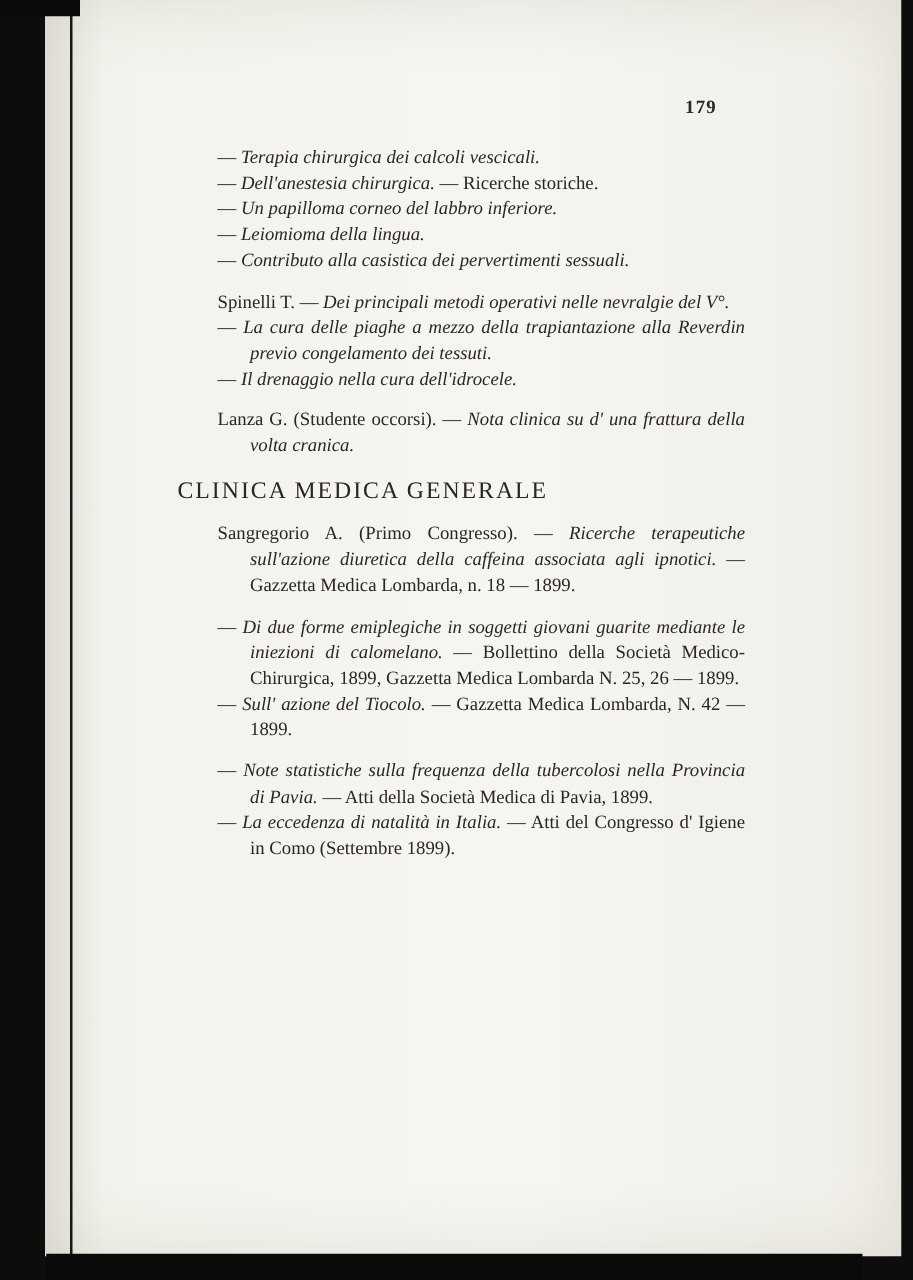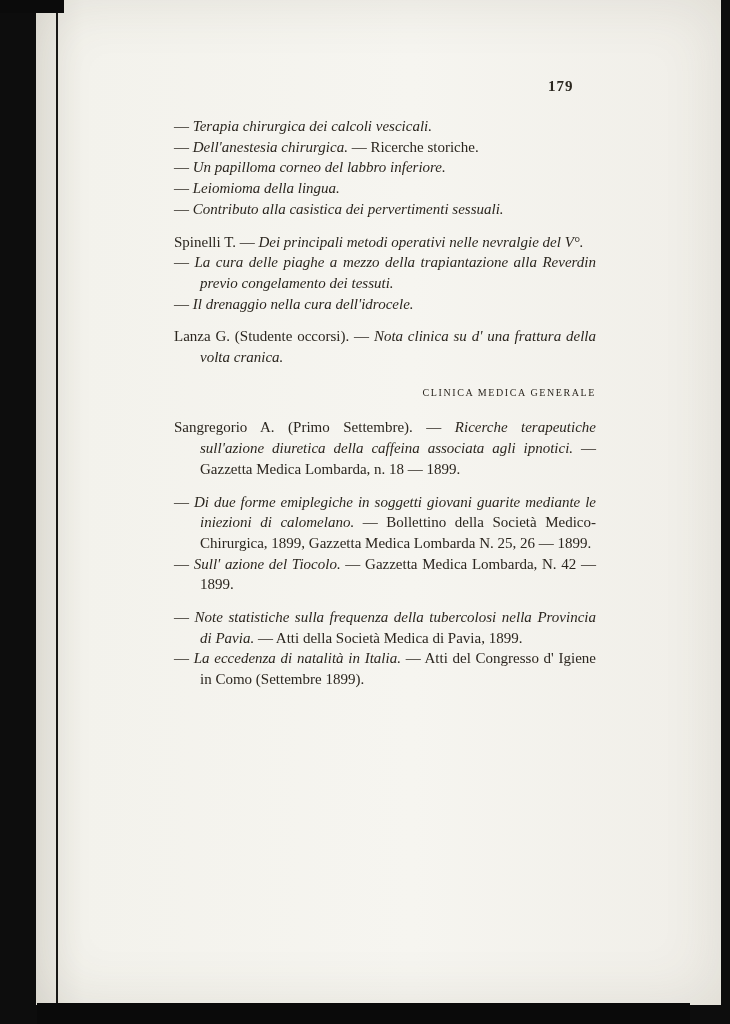--- a/index.html
+++ b/index.html
@@ -39,23 +39,23 @@
     color:#2b261f;
     font-size:15px; line-height:20.7px;
     text-align:justify;
   }
   .entry {
     text-indent:-26px;
     padding-left:26px;
   }
   .entry-group { margin-bottom:12px;margin-left:32px; }
   .section-heading {
-    text-align:right;
+    text-align:left;
     letter-spacing:1.6px;
-    font-size:10px;
+    font-size:19px;
     color:#2b261f;
     margin:15px 0 14px 0;
   }
   .i { font-style:italic; }
   .b { font-weight:normal; }
 </style>
 </head>
 <body>
 
 <div class="scan">
@@ -72,21 +72,21 @@
         <div class="entry-group">
           <p class="entry"><span class="b">Spinelli T.</span><span> — </span><span class="i">Dei principali metodi operativi nelle nevralgie del V°.</span></p>
           <p class="entry"><span>— </span><span class="i">La cura delle piaghe a mezzo della trapiantazione alla Reverdin previo congelamento dei tessuti.</span></p>
           <p class="entry"><span>— </span><span class="i">Il drenaggio nella cura dell'idrocele.</span></p>
         </div>
         <div class="entry-group">
           <p class="entry"><span class="b">Lanza G.</span><span> (Studente occorsi). — </span><span class="i">Nota clinica su d' una frattura della volta cranica.</span></p>
         </div>
         <div class="section-heading">CLINICA MEDICA GENERALE</div>
         <div class="entry-group">
-          <p class="entry"><span class="b">Sangregorio A.</span><span> (Primo Settembre). — </span><span class="i">Ricerche terapeutiche sull'azione diuretica della caffeina associata agli ipnotici.</span><span> — Gazzetta Medica Lombarda, n. 18 — 1899.</span></p>
+          <p class="entry"><span class="b">Sangregorio A.</span><span> (Primo Congresso). — </span><span class="i">Ricerche terapeutiche sull'azione diuretica della caffeina associata agli ipnotici.</span><span> — Gazzetta Medica Lombarda, n. 18 — 1899.</span></p>
         </div>
         <div class="entry-group">
           <p class="entry"><span>— </span><span class="i">Di due forme emiplegiche in soggetti giovani guarite mediante le iniezioni di calomelano.</span><span> — Bollettino della Società Medico-Chirurgica, 1899, Gazzetta Medica Lombarda N. 25, 26 — 1899.</span></p>
           <p class="entry"><span>— </span><span class="i">Sull' azione del Tiocolo.</span><span> — Gazzetta Medica Lombarda, N. 42 — 1899.</span></p>
         </div>
         <div class="entry-group">
           <p class="entry"><span>— </span><span class="i">Note statistiche sulla frequenza della tubercolosi nella Provincia di Pavia.</span><span> — Atti della Società Medica di Pavia, 1899.</span></p>
           <p class="entry"><span>— </span><span class="i">La eccedenza di natalità in Italia.</span><span> — Atti del Congresso d' Igiene in Como (Settembre 1899).</span></p>
         </div>
       </div>

